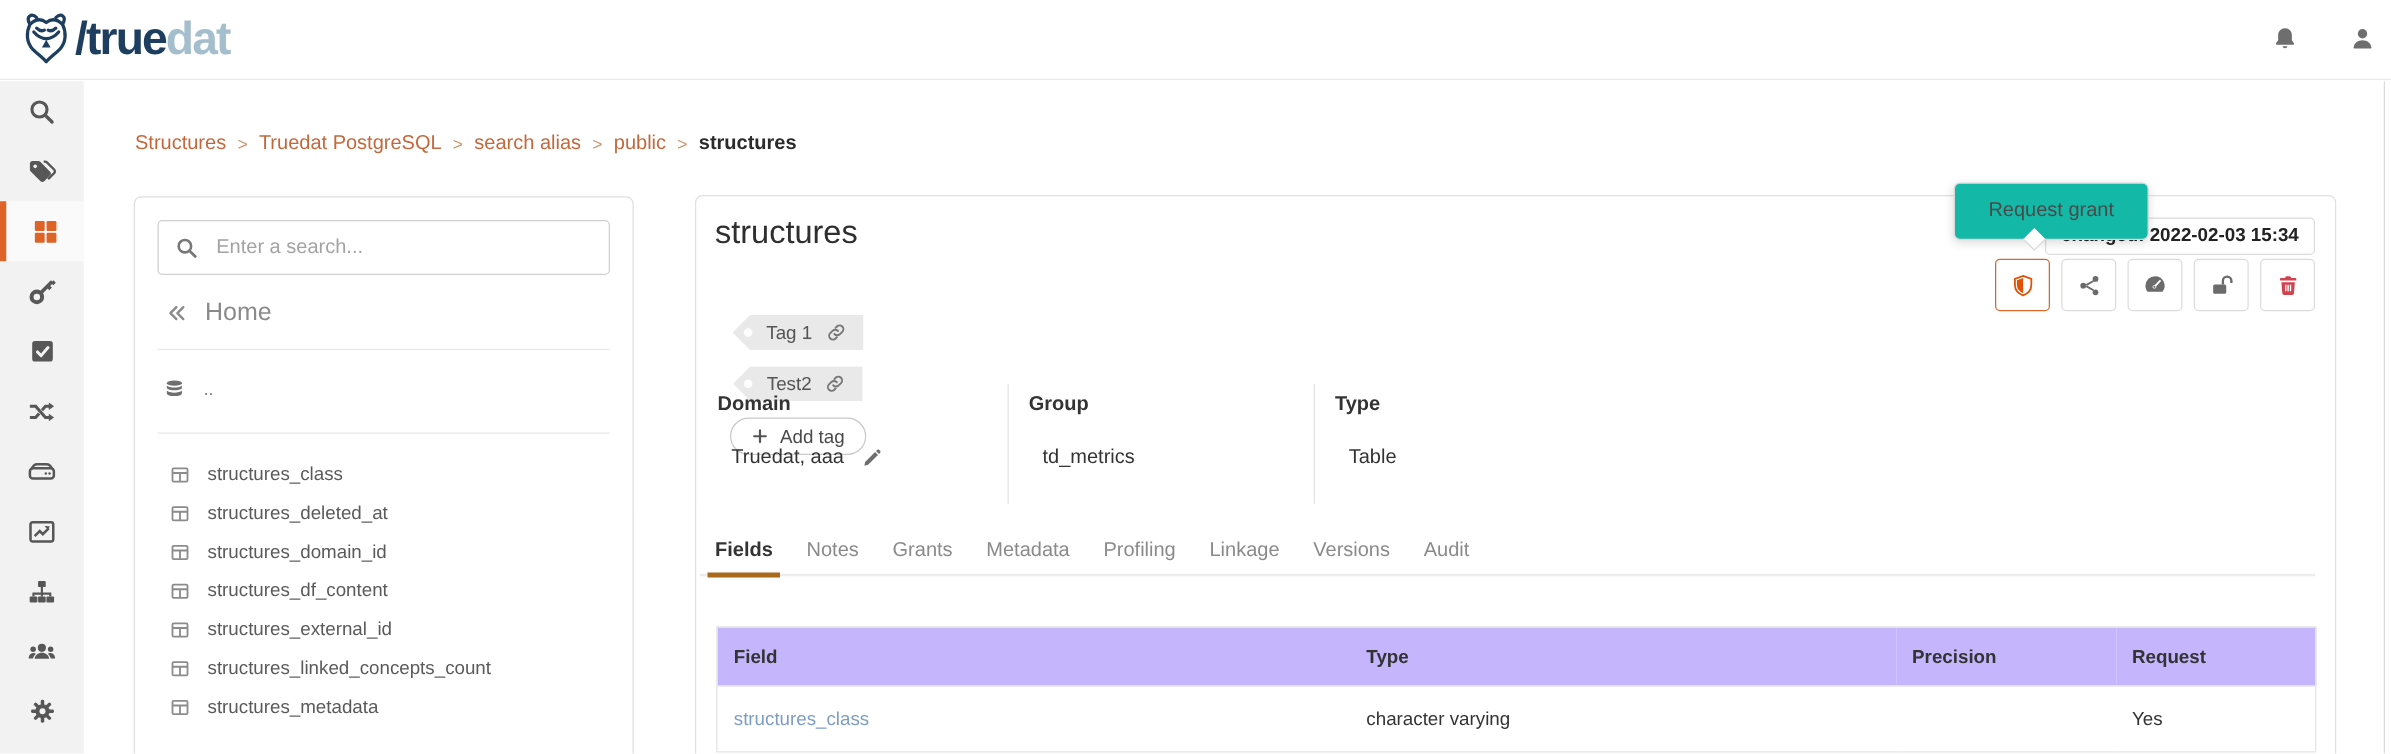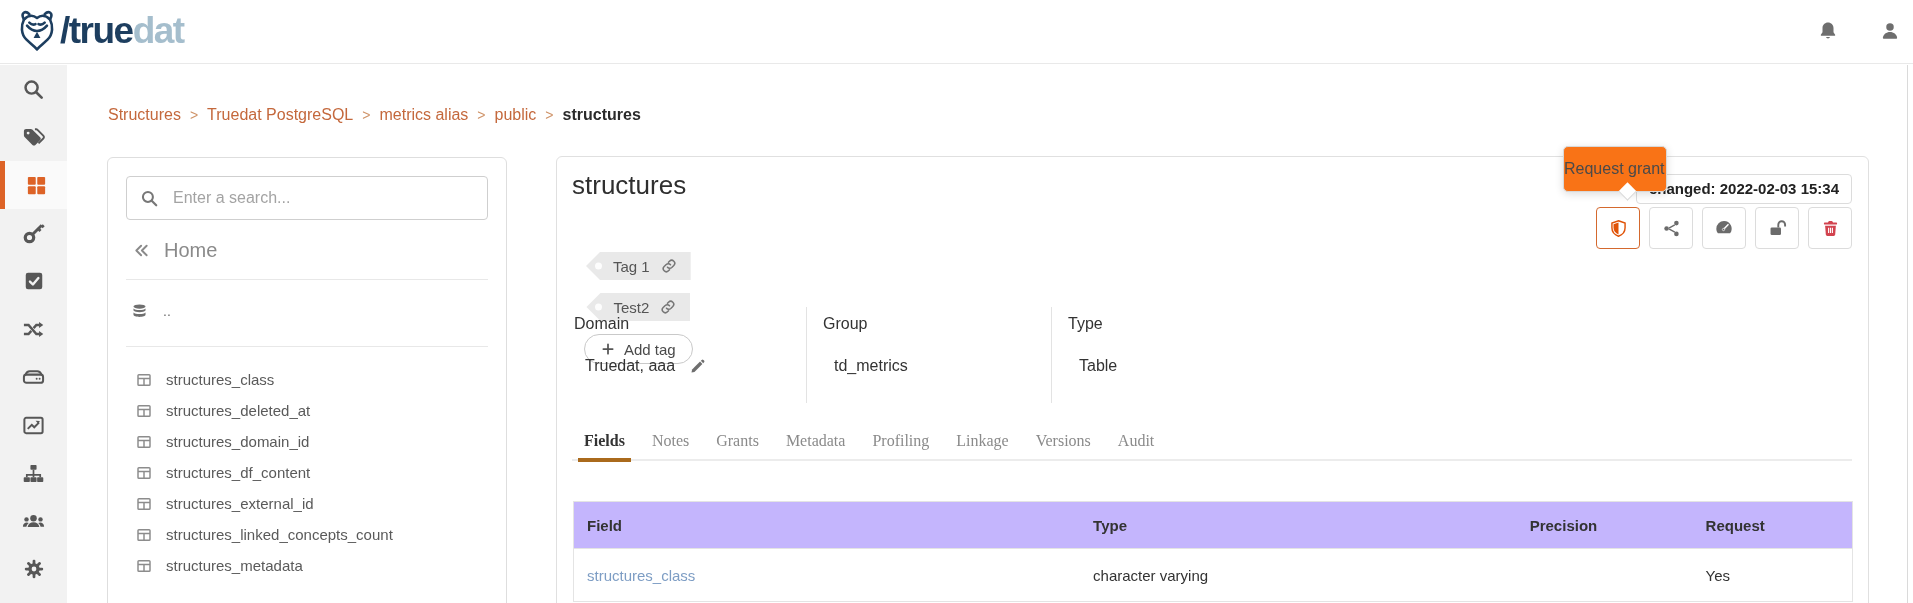--- a/index.html
+++ b/index.html
@@ -48,36 +48,36 @@
   .tags-row { position:absolute; left:27px; top:95px; display:flex; align-items:center; gap:13px;flex-direction:column; }
   .tag-chip { position:relative; height:28px; background:#e9e9e9; display:flex; align-items:center; gap:11px; padding:0 14px 0 27px; font-size:15px; color:#555; clip-path:polygon(0 50%, 14px 0, 100% 0, 100% 100%, 14px 100%); cursor:pointer; }
   .tag-chip .hole { position:absolute; left:9px; top:50%; transform:translateY(-50%); width:7px; height:7px; border-radius:50%; background:#fdfdfd; }
   .tag-chip .licon { color:#777; display:flex; }
   .add-tag { height:30px; border:1px solid #c9c9c9; border-radius:16px; display:flex; align-items:center; gap:9px; padding:0 16px; font-size:15px; color:#4a4a4a; background:#fff; cursor:pointer; }
   .add-tag .picon { color:#555; display:flex; }
   .info-col { position:absolute; top:150px; }
   .info-col.c1 { left:17px; width:230px; }
   .info-col.c2 { left:266px; width:226px; }
   .info-col.c3 { left:511px; width:220px; }
-  .info-label { font-size:16px; font-weight:normal; color:#333; margin-top:8px; }
+  .info-label { font-size:16px; font-weight:bold; color:#333; margin-top:8px; }
   .info-value { font-size:16px; color:#333; margin-top:24px; padding-left:11px; display:flex; align-items:center; gap:14px; }
   .info-div { position:absolute; top:150px; height:96px; border-left:1px solid #e3e3e3; }
   .info-div.d1 { left:249px; }
   .info-div.d2 { left:494px; }
   .edit-pencil { color:#6e6e6e; cursor:pointer; display:flex; }
-  .tabs { position:absolute; left:15px; right:16px; top:268px; height:36px; display:flex; align-items:center; gap:27px; padding-left:12px; font-size:16px; color:#8a8a8a; border-bottom:2px solid #ececec;font-family:Liberation Serif, serif; }
+  .tabs { position:absolute; left:3px; right:16px; top:268px; height:36px; display:flex; align-items:center; gap:27px; padding-left:12px; font-size:16px; color:#8a8a8a; border-bottom:2px solid #ececec; }
   .tab { position:relative; cursor:pointer; height:36px; line-height:34px; }
   .tab.active { color:#333; font-weight:bold; }
   .tab.active::after { content:""; position:absolute; left:-6px; right:-6px; bottom:-2px; height:4px; background:#aa6a1c; }
   .fields-table { position:absolute; left:16px; top:344px; width:1280px; border-collapse:collapse; font-size:15px; border:1px solid #e4e4e4; }
   .fields-table th { background:#c4b5fd; text-align:left; font-weight:bold; color:#333; height:47px; padding:0 0 0 13px; border-bottom:1px solid #e4e4e4; }
   .fields-table td { height:53px; padding:0 0 0 13px; color:#333; border-bottom:1px solid #e4e4e4; }
   .field-link { color:#7d9dc4; cursor:pointer; text-decoration:none; }
   
-  .tooltip { position:absolute; left:1563px; top:146px; width:104px; height:46px; background:#f97316; border:1px solid #d8d8d8; border-radius:5px; box-shadow:0 2px 8px rgba(0,0,0,.14); z-index:10; display:flex; align-items:center; justify-content:flex-start; font-size:16px; color:#4a4a4a; }
+  .tooltip { position:absolute; left:1563px; top:146px; width:156px; height:46px; background:#14b8a6; border:1px solid #d8d8d8; border-radius:5px; box-shadow:0 2px 8px rgba(0,0,0,.14); z-index:10; display:flex; align-items:center; justify-content:center; font-size:16px; color:#4a4a4a; }
   .tooltip::after { content:""; position:absolute; left:57px; bottom:-7px; width:12px; height:12px; background:#fff; border-right:1px solid #d8d8d8; border-bottom:1px solid #d8d8d8; transform:rotate(45deg); }
   .right-line { position:absolute; left:1907px; top:65px; height:538px; width:1px; background:#dadada; }
   svg { display:block; }
 </style>
 </head>
 <body>
 
 <div class="screen">
 
   <div class="header">
@@ -222,21 +222,21 @@
           </svg>
         </span>
     </div>
   </div>
 
   <div class="breadcrumb">
     <a class="crumb">Structures</a>
     <span class="crumb-sep">&gt;</span>
     <a class="crumb">Truedat PostgreSQL</a>
     <span class="crumb-sep">&gt;</span>
-    <a class="crumb">metrics alias</a>
+    <a class="crumb">search alias</a>
     <span class="crumb-sep">&gt;</span>
     <a class="crumb">public</a>
     <span class="crumb-sep">&gt;</span>
     <span class="crumb-current">structures</span>
   </div>
 
   <div class="left-card">
     <div class="search-box">
       <span>
           <svg viewBox="0 0 24 24" width="19" height="19">

